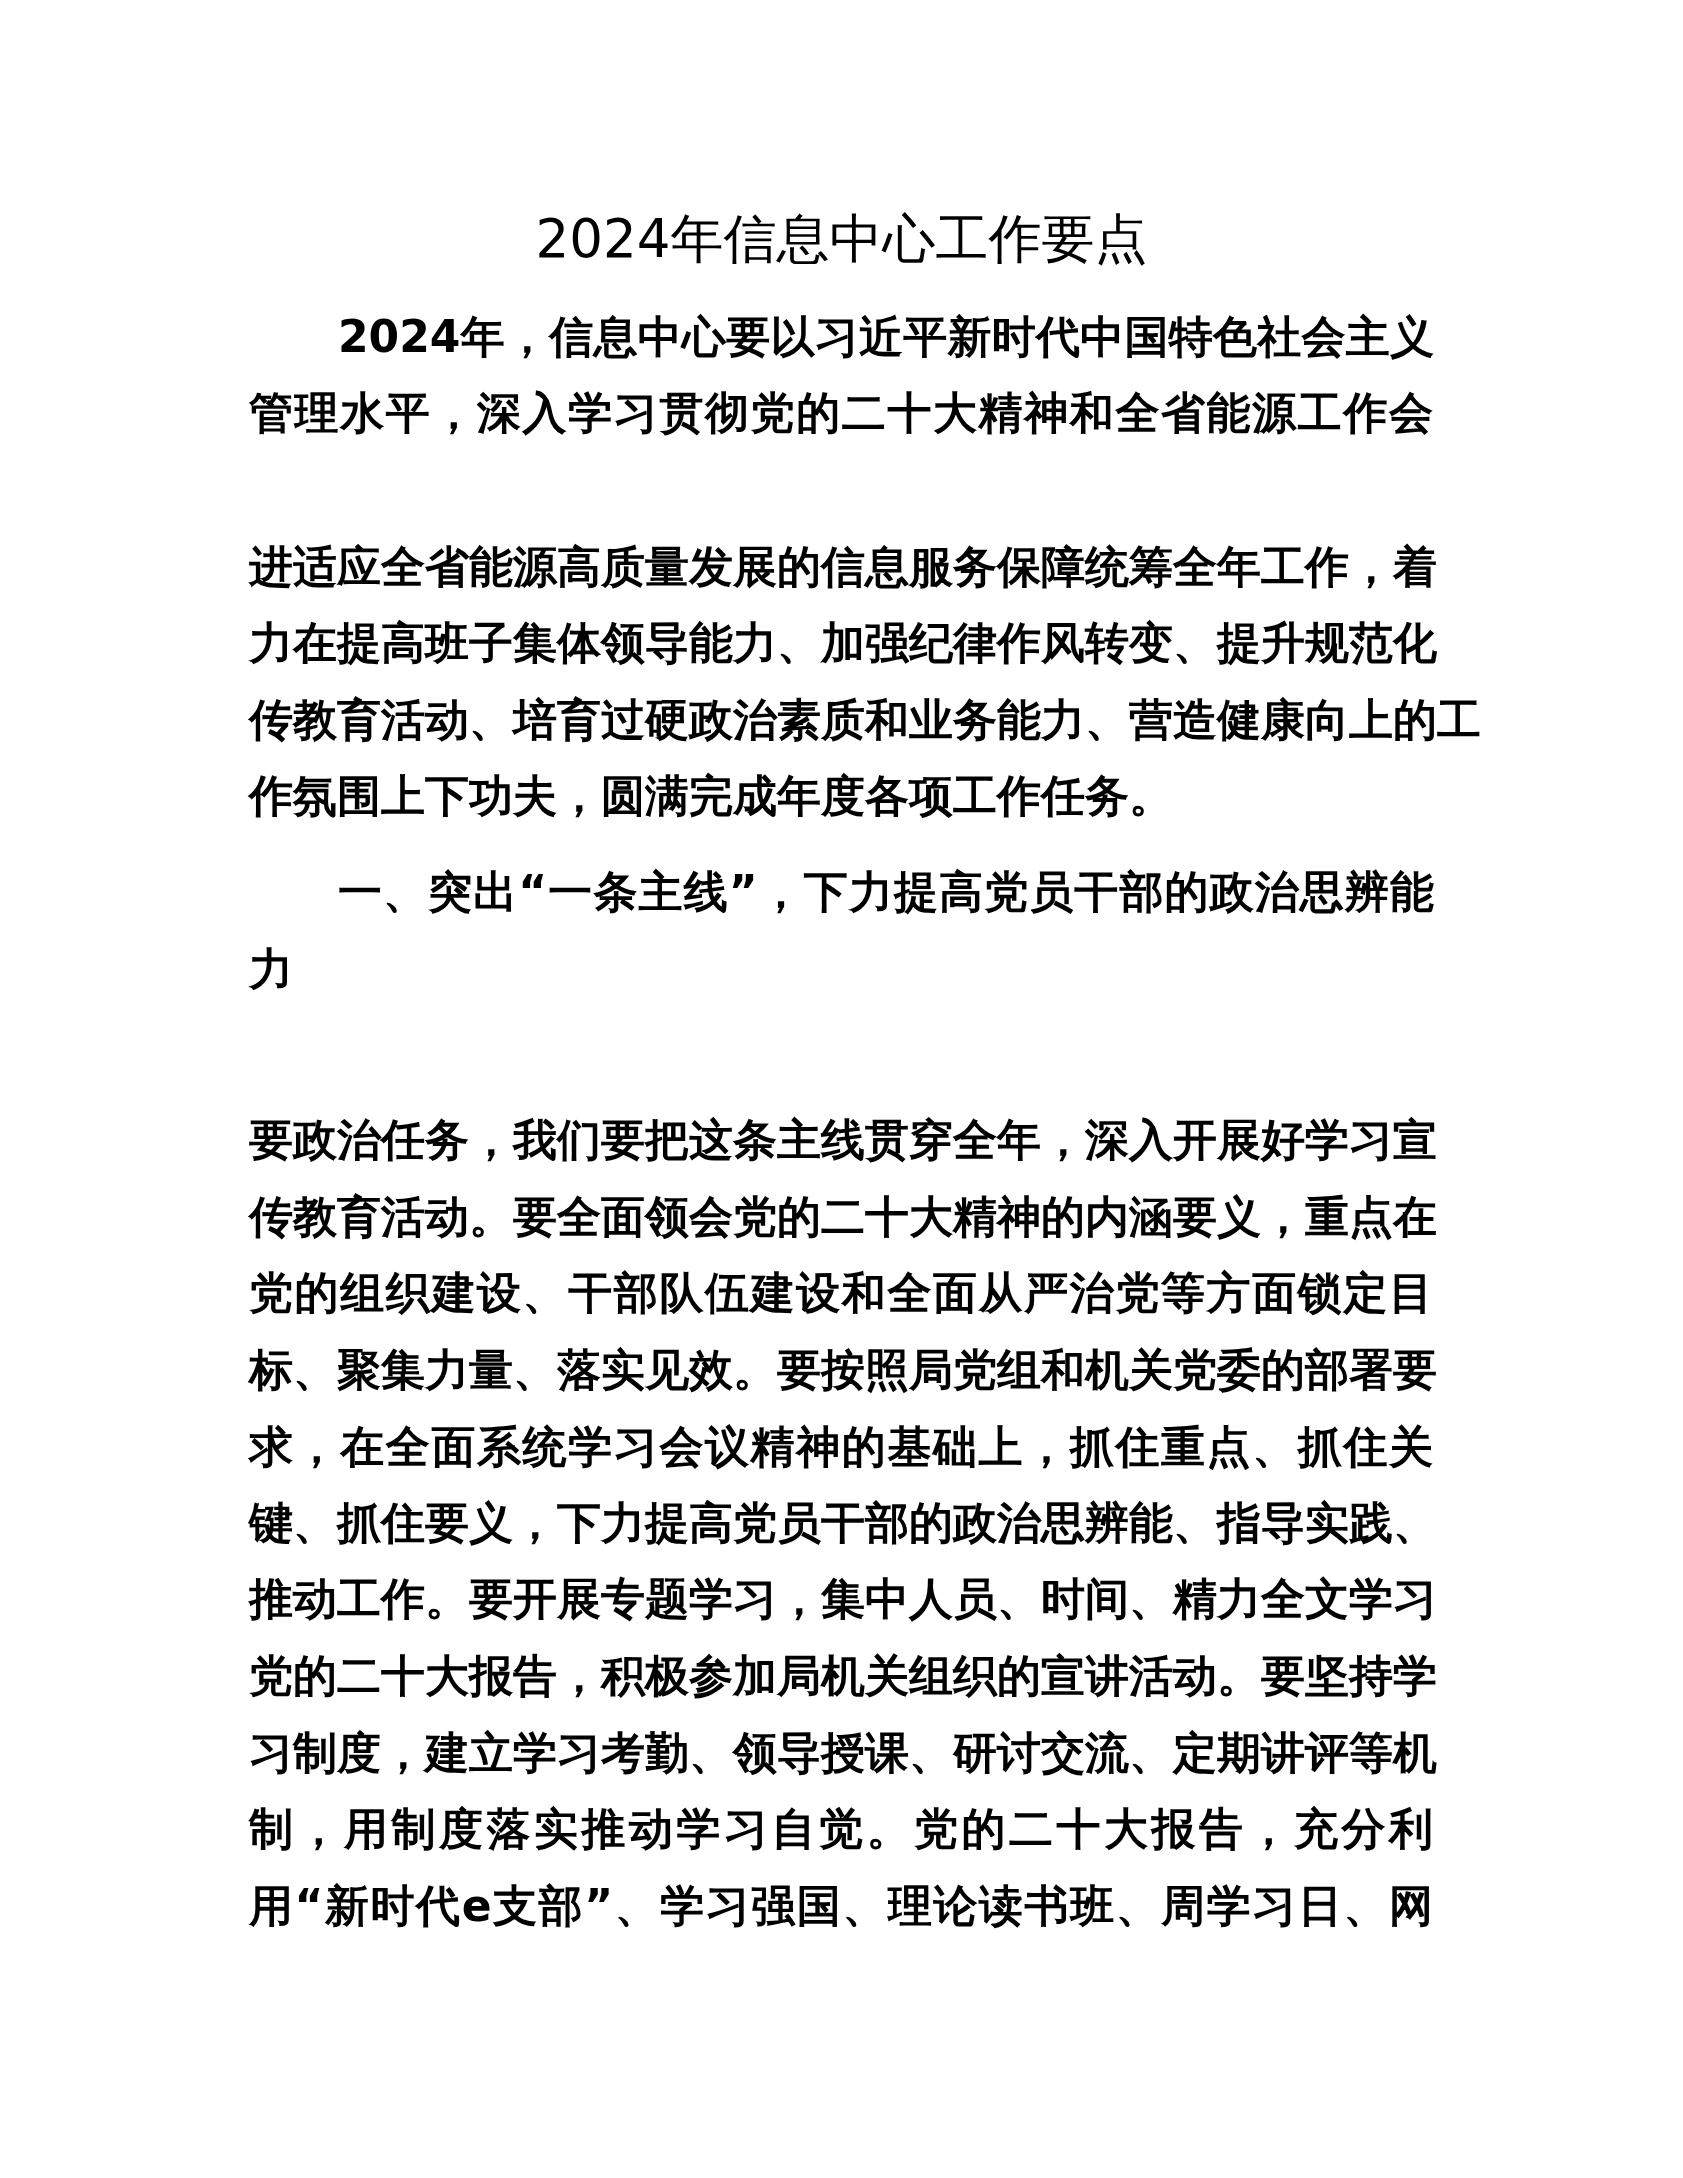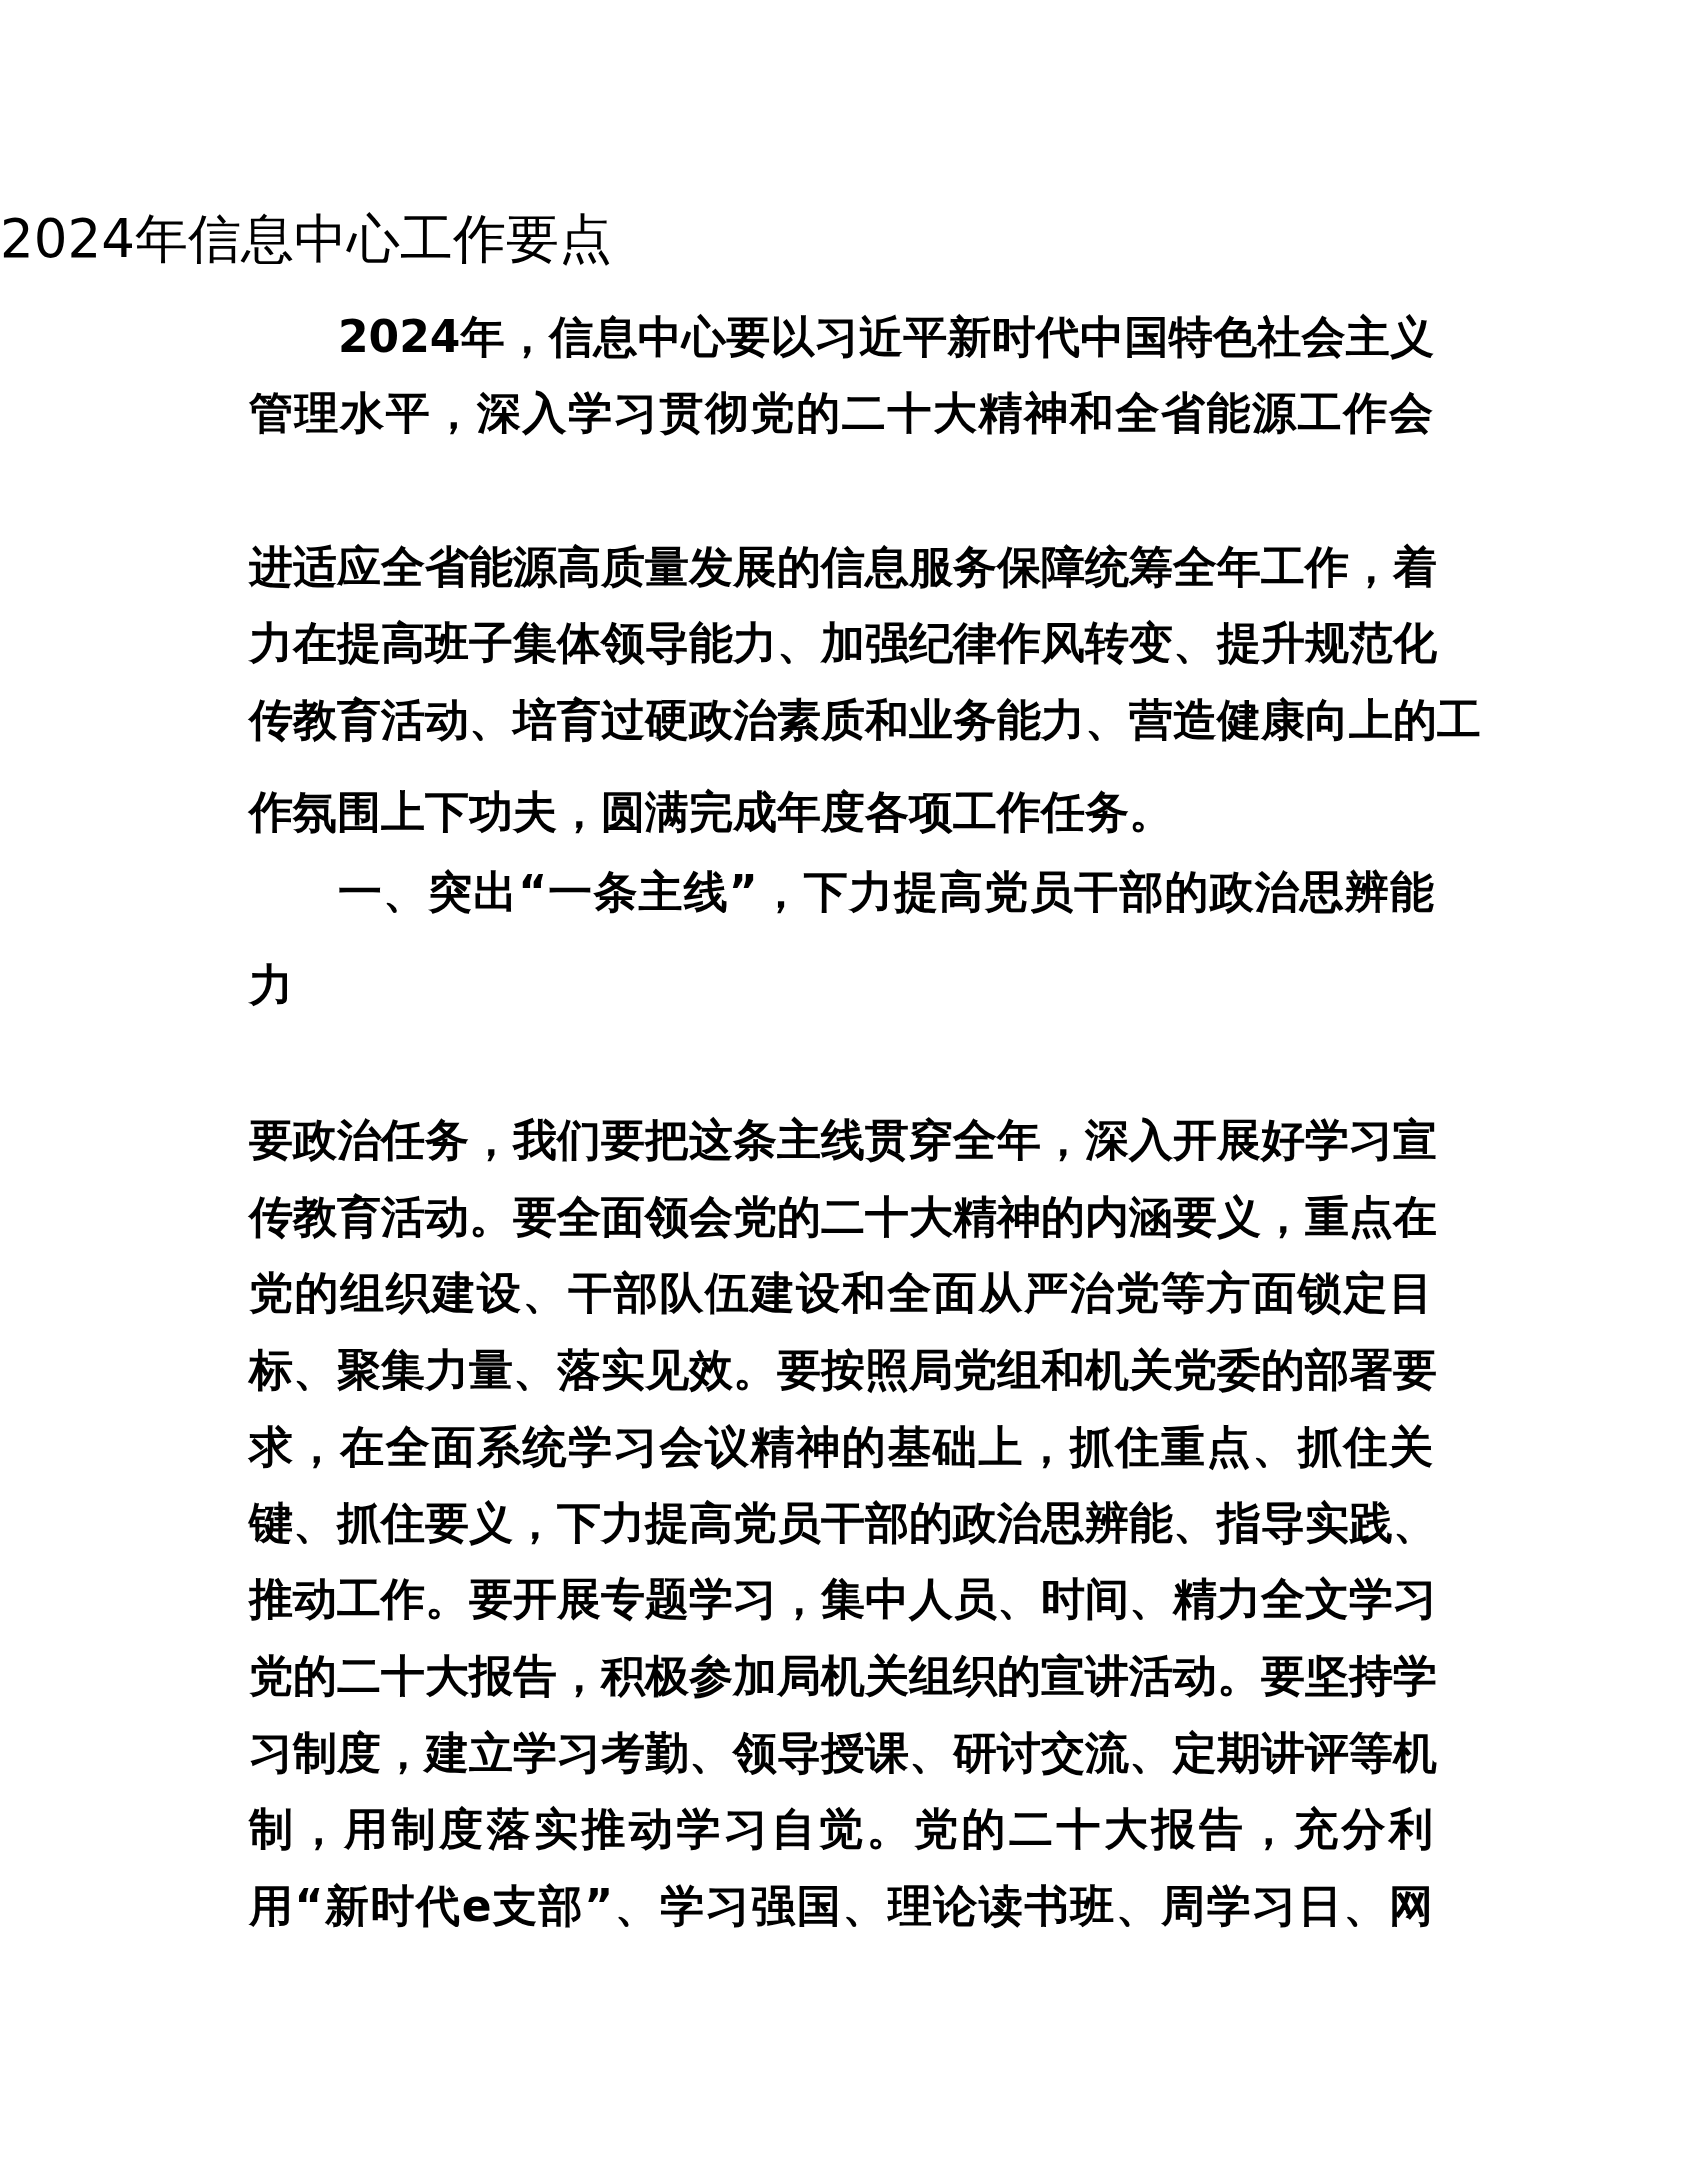--- a/index.html
+++ b/index.html
@@ -23,20 +23,21 @@
       height: 2178px;
       background: #ffffff;
     }
     .title {
       position: absolute;
       left: 0;
       width: 1683px;
       top: 206px;
       height: 65px;
       line-height: 65px;
+      text-align: center;
       font-size: 53px;
       white-space: nowrap;
     }
     .line {
       position: absolute;
       left: 249px;
       width: 1184px;
       height: 59px;
       line-height: 59px;
       font-size: 44px;
@@ -45,21 +46,20 @@
       text-align-last: justify;
       overflow: visible;
       font-weight: bold;
     }
     .line.indent {
       left: 338px;
       width: 1096px;
     }
     .line.last {
       text-align-last: left;
-      margin-top: 16px;
     }
   </style>
 </head>
 <body>
 
 <div class="page">
   <div class="title">2024年信息中心工作要点</div>
 
   <div class="line indent" style="top:307px">2024年，信息中心要以习近平新时代中国特色社会主义</div>
   <div class="line" style="top:383px">管理水平，深入学习贯彻党的二十大精神和全省能源工作会</div>

